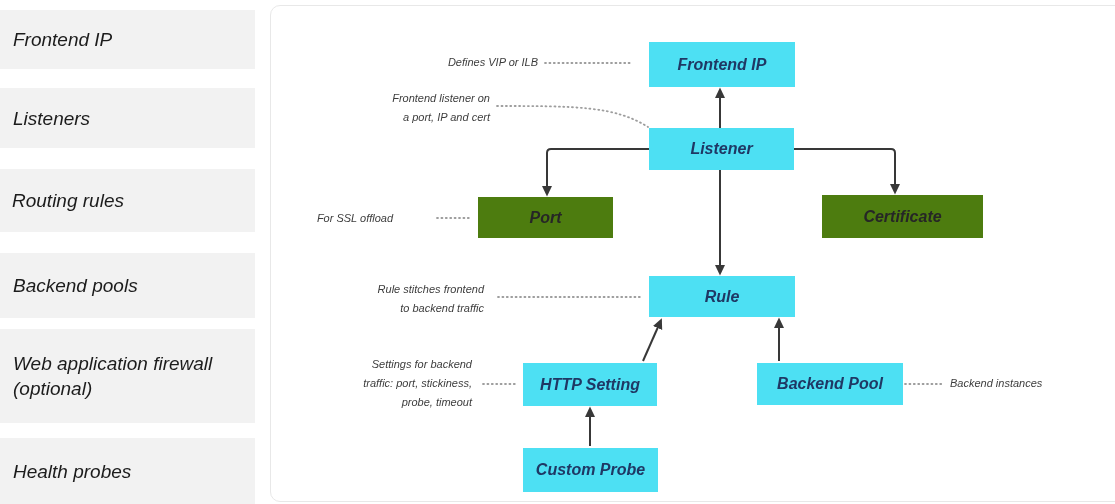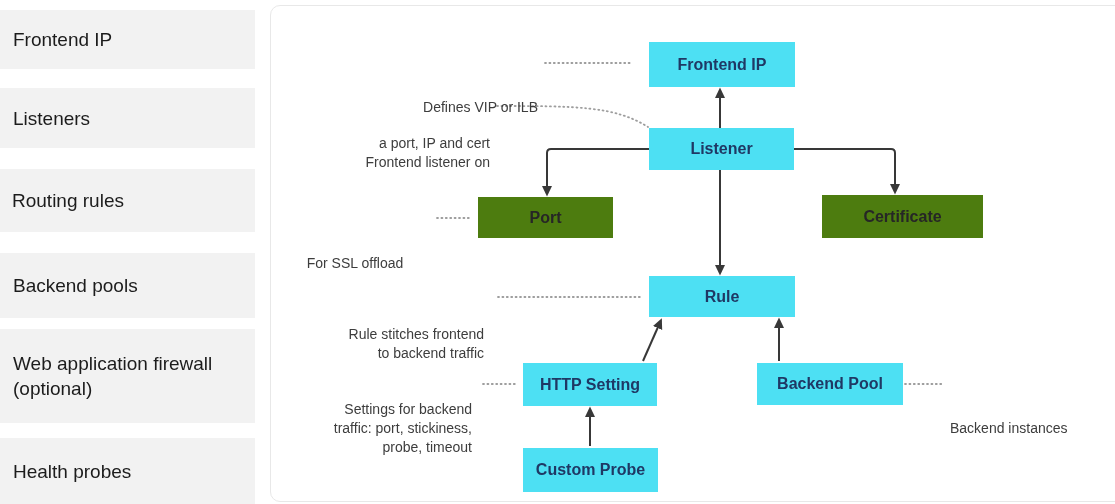--- a/index.html
+++ b/index.html
@@ -3,21 +3,21 @@
 <meta charset="utf-8">
 <style>
   html,body{
     margin:0; padding:0;
     width:1115px; height:504px;
     background:#ffffff;
     overflow:hidden;
     font-family:"Liberation Sans", sans-serif;
     -webkit-font-smoothing:antialiased;
   }
-  .stage{ position:relative; width:1115px; height:504px; }
+  .stage{ position:relative; width:1115px; height:504px;font-style:italic; }
 
   
   .side-item{
     position:absolute; left:0; width:255px;
     background:#F2F2F2;
     display:flex; align-items:center;
     box-sizing:border-box;
     padding:0 20px 0 13px;
     font-size:19px; line-height:25px;
     color:#1C1C1C;
@@ -55,24 +55,23 @@
   .n-port        { left:478px; top:197px; width:135px; height:41px; }
   .n-certificate { left:822px; top:195px; width:161px; height:43px; }
   .n-rule        { left:649px; top:276px; width:146px; height:41px; }
   .n-http-setting{ left:523px; top:363px; width:134px; height:43px; }
   .n-backend-pool{ left:757px; top:363px; width:146px; height:42px; }
   .n-custom-probe{ left:523px; top:448px; width:135px; height:44px; }
 
   
   .anno{
     position:absolute;
-    font-size:14px; line-height:19px;
+    font-size:11px; line-height:19px;
     color:#3D3D3D;
     text-align:right;
-    margin-top:45px;
   }
   .a-defines     { left:338px; top:53px;  width:200px; }
   .a-listener    { left:290px; top:89px;  width:200px; }
   .a-ssl         { left:280px; top:209px; width:150px;text-align:center; }
   .a-rule        { left:284px; top:280px; width:200px; }
   .a-settings    { left:272px; top:355px; width:200px; }
   .a-instances   { left:950px; top:374px; width:160px; text-align:left; }
 
   
   svg.wires{ position:absolute; left:0; top:0; width:1115px; height:504px; pointer-events:none; }
@@ -152,22 +151,22 @@
     <span>Backend Pool</span>
   </div>
   <div class="node primary n-custom-probe">
     <span>Custom Probe</span>
   </div>
 
   <div class="anno a-defines">
     <span>Defines VIP or ILB</span>
   </div>
   <div class="anno a-listener">
+    <div>Frontend listener on</div>
     <div>a port, IP and cert</div>
-    <div>Frontend listener on</div>
   </div>
   <div class="anno a-ssl">
     <span>For SSL offload</span>
   </div>
   <div class="anno a-rule">
     <div>Rule stitches frontend</div>
     <div>to backend traffic</div>
   </div>
   <div class="anno a-instances">
     <span>Backend instances</span>

